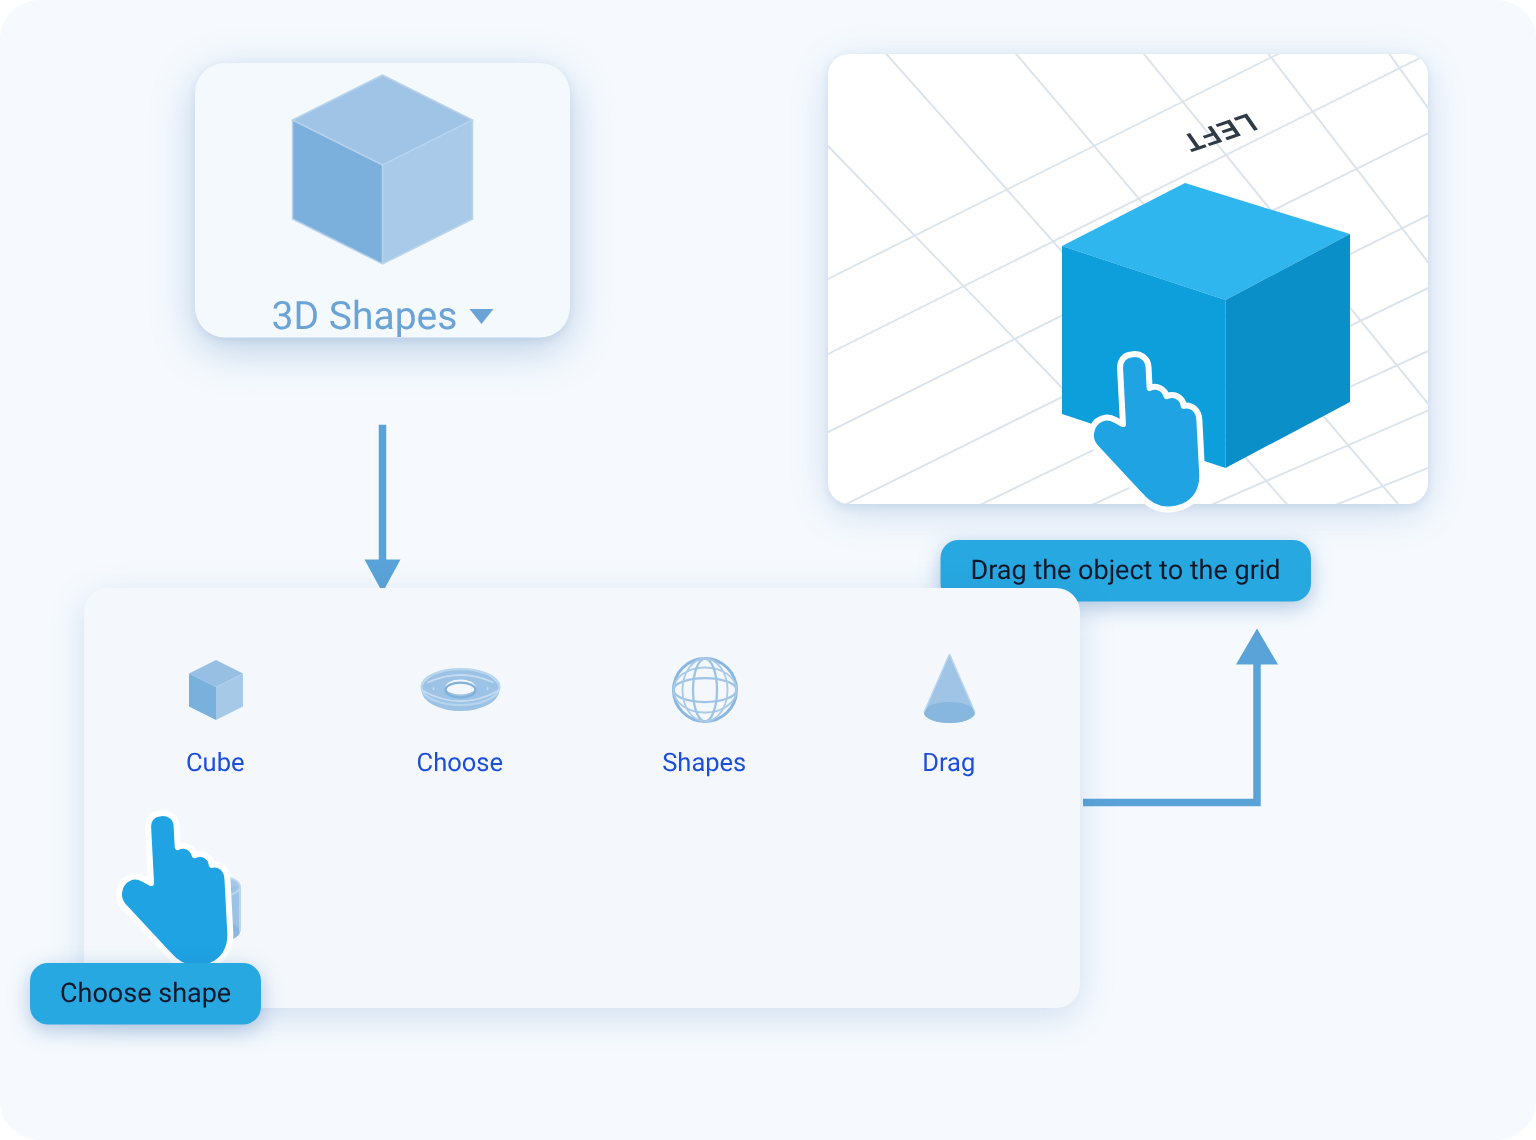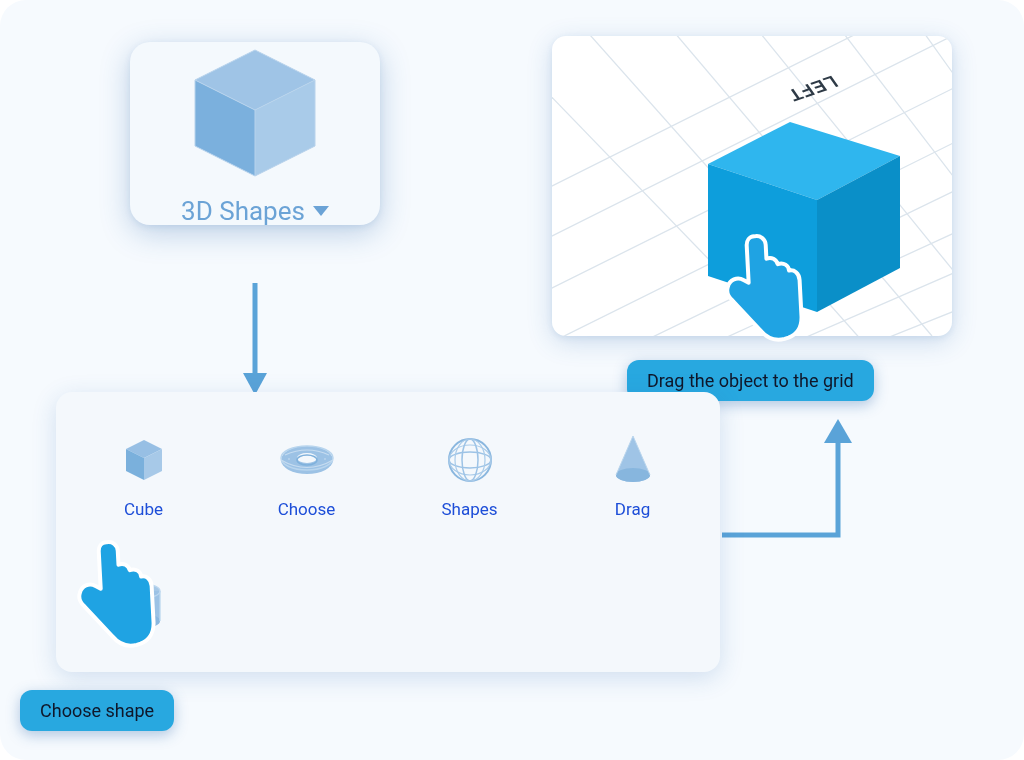--- a/index.html
+++ b/index.html
@@ -97,21 +97,21 @@
     position: absolute;
     background: #28a8e0;
     color: #0f172a;
     font-size: 18px;
     padding: 10px 20px;
     border-radius: 12px;
     box-shadow: 0 4px 14px rgba(40, 100, 170, 0.35);
     white-space: nowrap;
   }
   #bubble-drag { left: 627px; top: 360px; }
-  #bubble-choose { left: 20px; top: 642px; margin-top: 48px; }
+  #bubble-choose { left: 20px; top: 642px; }
   
   .hand { position: absolute; }
   #hand-choose { left: 72px; top: 538px; }
   #hand-drag   { left: 718px; top: 230px; }
   
   .arrow { position: absolute; }
   #arrow-down { left: 241px; top: 283px; } 
   #arrow-elbow { left: 720px; top: 415px; } 
   
   svg { display: block; }

